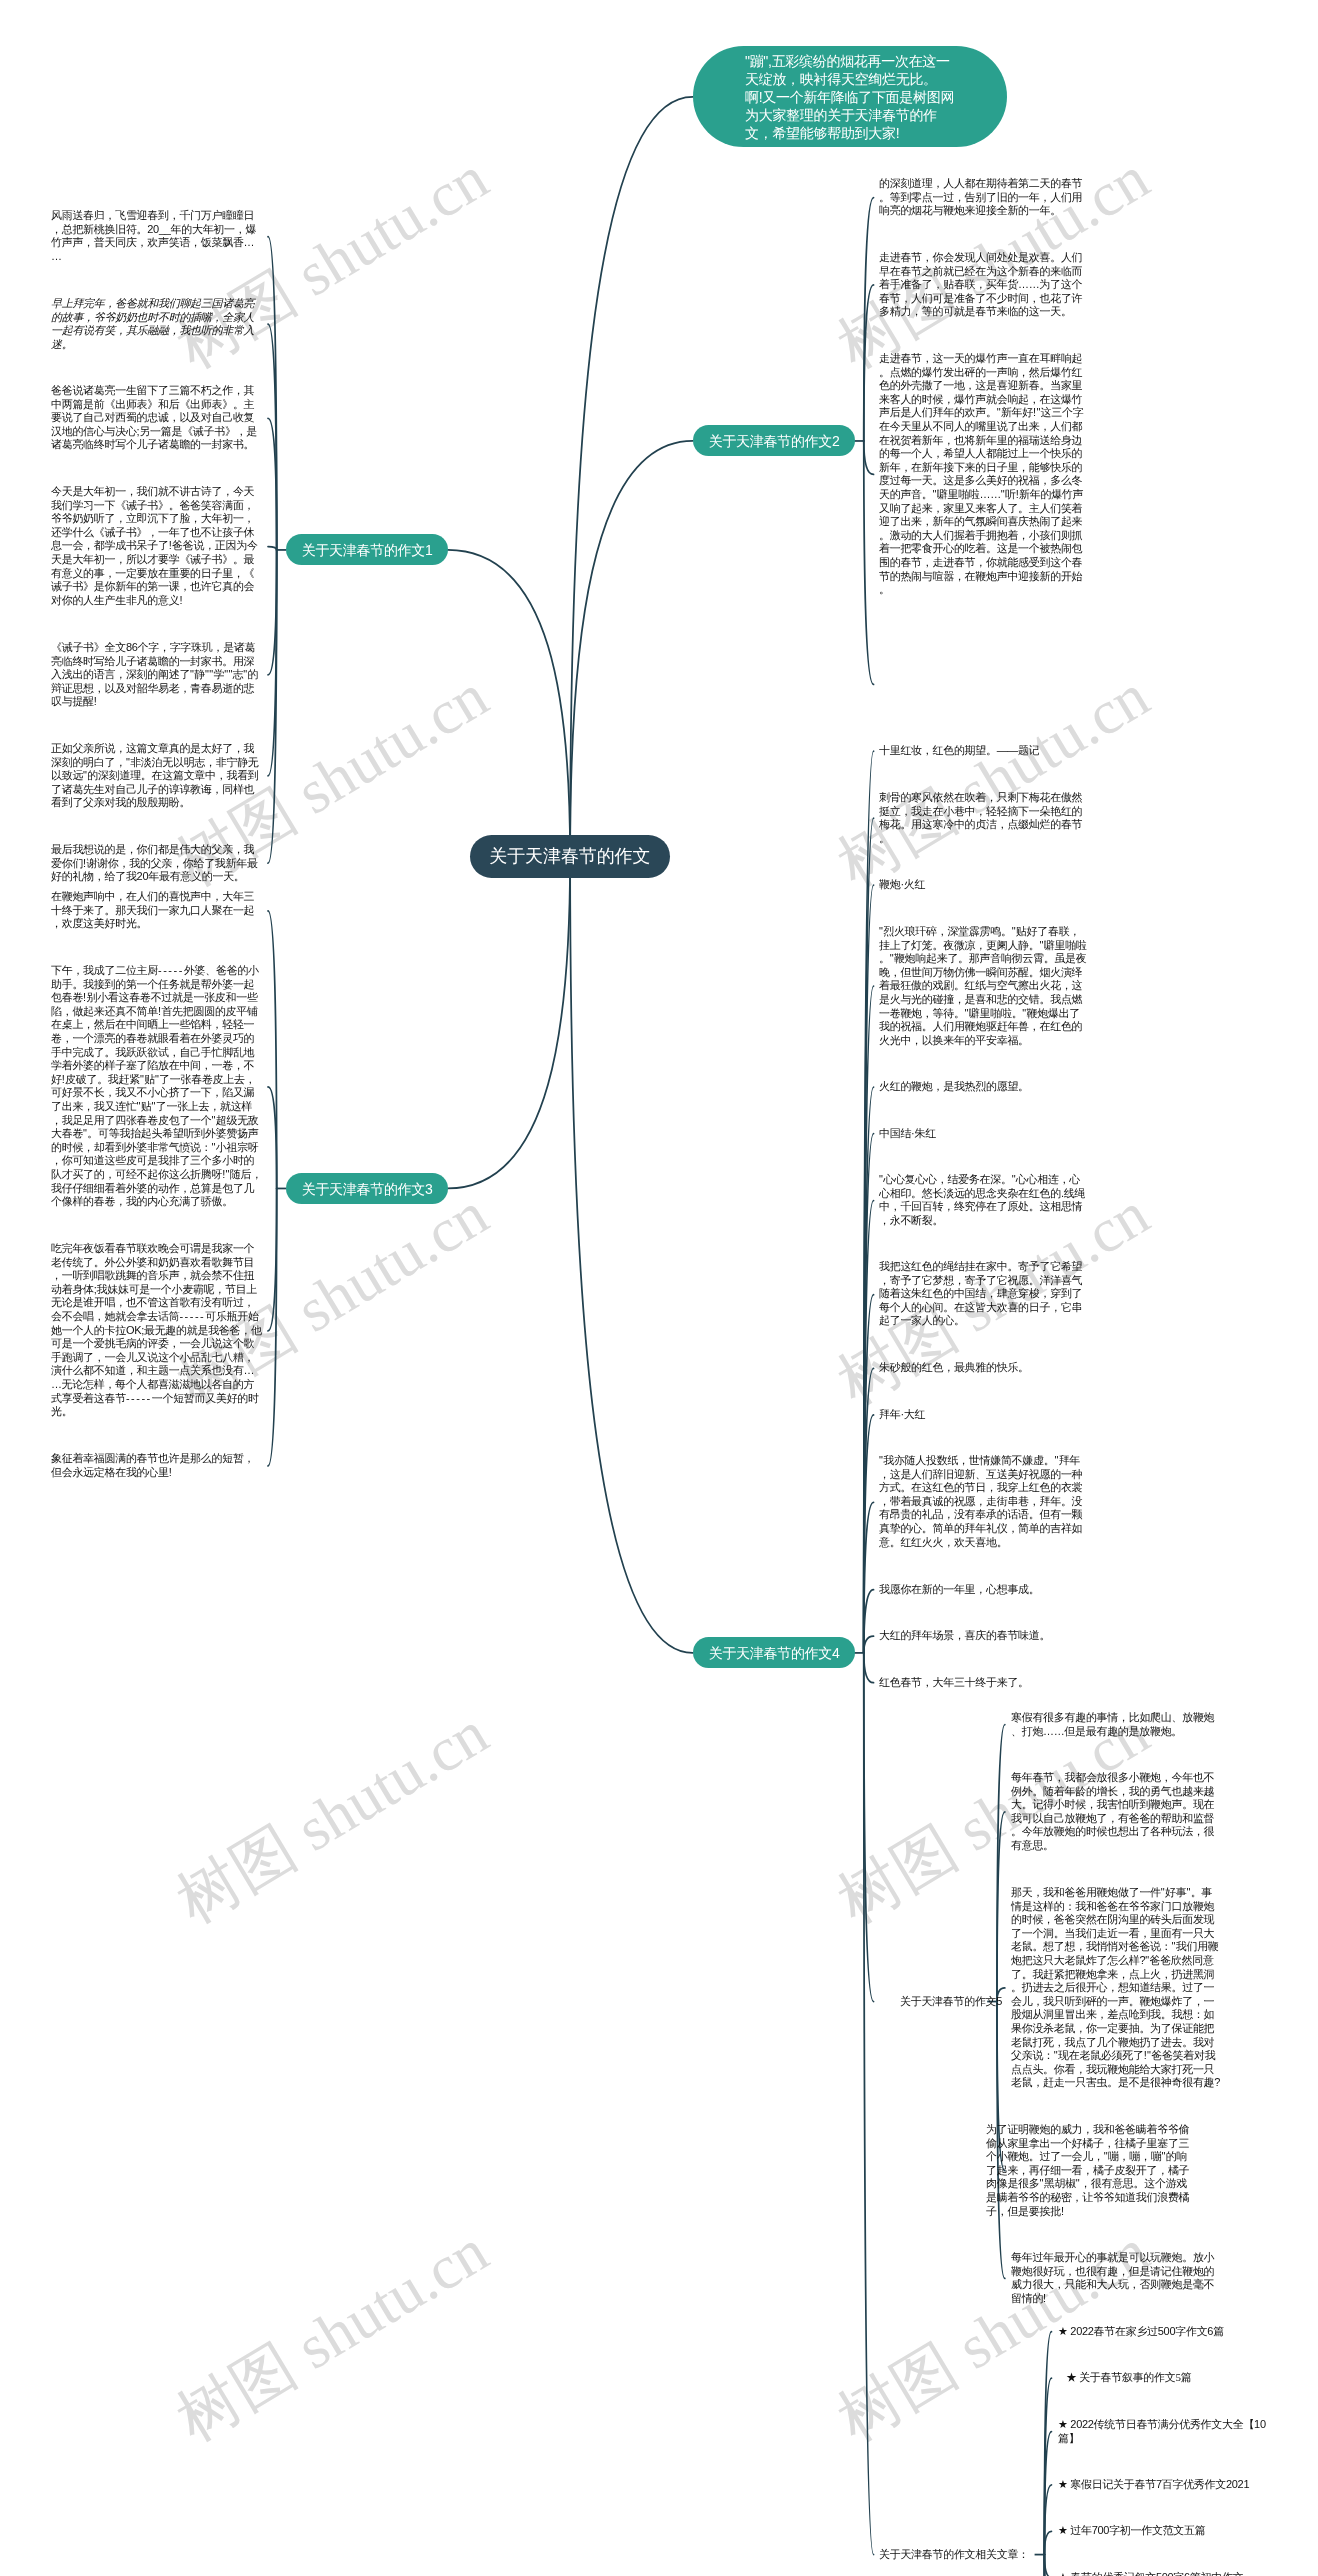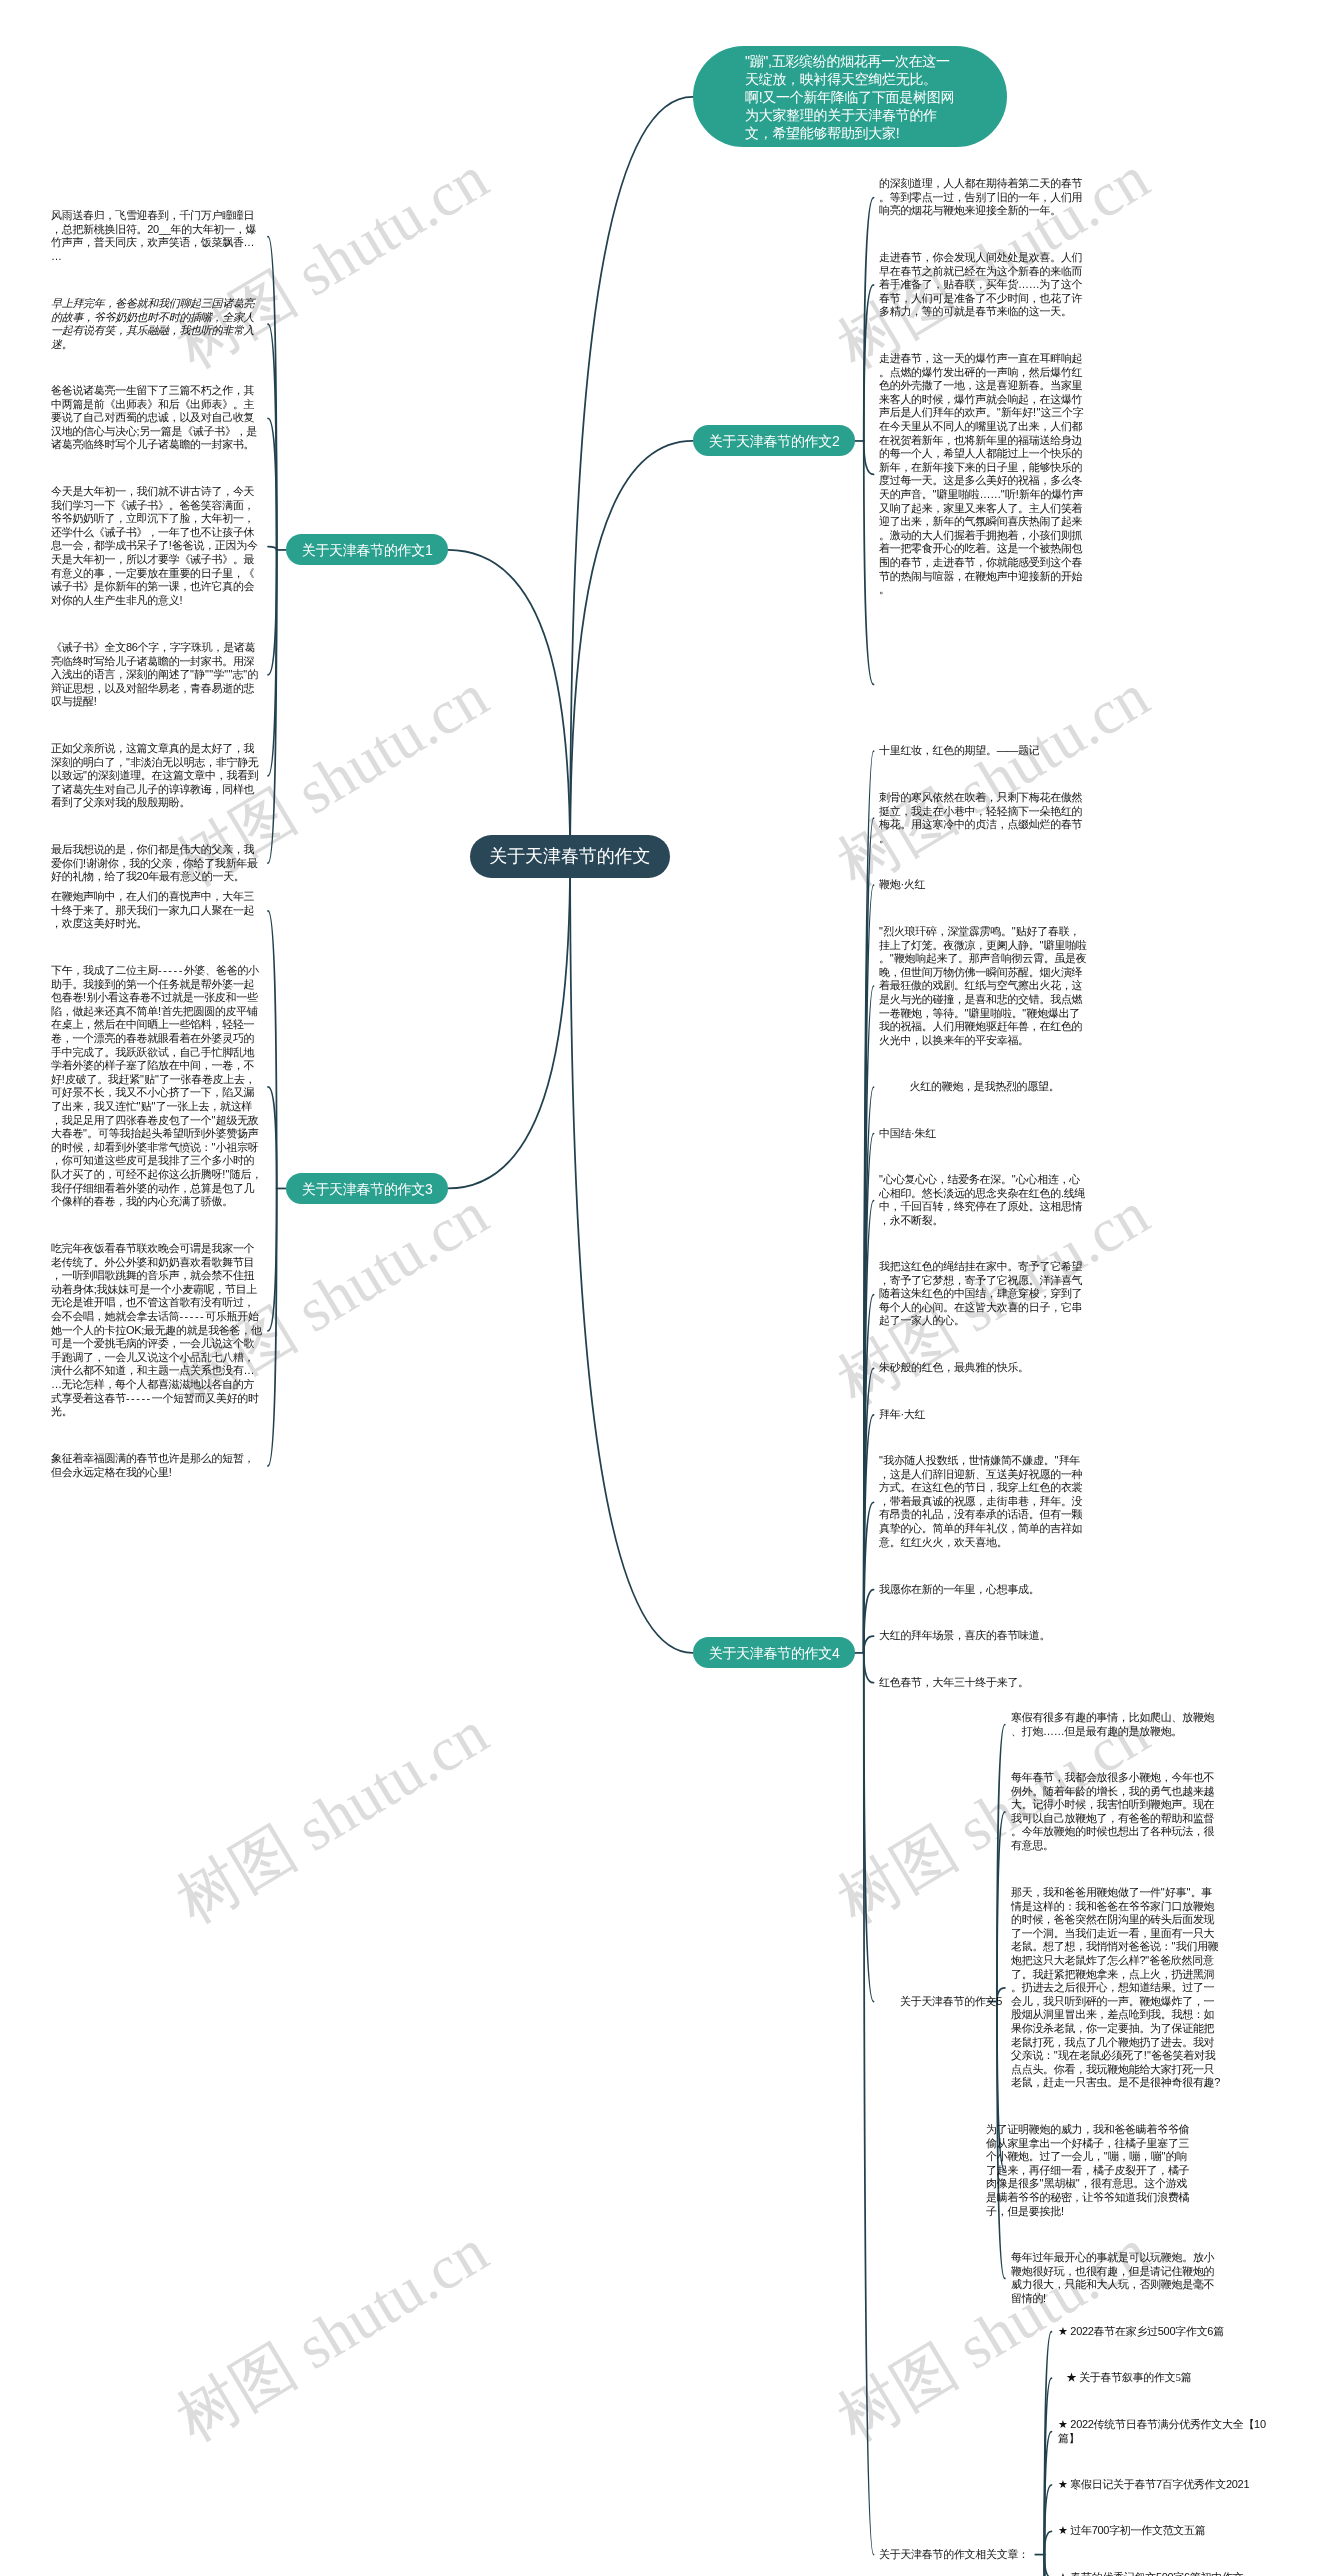--- a/index.html
+++ b/index.html
@@ -119,21 +119,21 @@
       <div class="leaf" style="left: 51px; top: 964px; width: 211px;">下午，我成了二位主厨<i class="ph">-</i><i class="ph">-</i><i class="ph">-</i><i class="ph">-</i><i class="ph">-</i>外婆、爸爸的小助手。我接到的第一个任务就是帮外婆一起包春卷<i class="pw">!</i>别小看这春卷不过就是一张皮和一些陷，做起来还真不简单<i class="pw">!</i>首先把圆圆的皮平铺在桌上，然后在中间晒上一些馅料，轻轻一卷，一个漂亮的春卷就眼看着在外婆灵巧的手中完成了。我跃跃欲试，自己手忙脚乱地学着外婆的样子塞了陷放在中间，一卷，不好<i class="pw">!</i>皮破了。我赶紧<i class="pw">"</i>贴<i class="pw">"</i>了一张春卷皮上去，可好景不长，我又不小心挤了一下，陷又漏了出来，我又连忙<i class="pw">"</i>贴<i class="pw">"</i>了一张上去，就这样，我足足用了四张春卷皮包了一个<i class="pw">"</i>超级无敌大春卷<i class="pw">"</i>。可等我抬起头希望听到外婆赞扬声的时候，却看到外婆非常气愤说：<i class="pw">"</i>小祖宗呀，你可知道这些皮可是我排了三个多小时的队才买了的，可经不起你这么折腾呀<i class="pw">!</i><i class="pw">"</i>随后，我仔仔细细看着外婆的动作，总算是包了几个像样的春卷，我的内心充满了骄傲。</div>
       <div class="leaf" style="left: 51px; top: 1242px; width: 211px;">吃完年夜饭看春节联欢晚会可谓是我家一个老传统了。外公外婆和奶奶喜欢看歌舞节目，一听到唱歌跳舞的音乐声，就会禁不住扭动着身体;我妹妹可是一个小麦霸呢，节目上无论是谁开唱，也不管这首歌有没有听过，会不会唱，她就会拿去话筒<i class="ph">-</i><i class="ph">-</i><i class="ph">-</i><i class="ph">-</i><i class="ph">-</i>可乐瓶开始她一个人的卡拉OK;最无趣的就是我爸爸，他可是一个爱挑毛病的评委，一会儿说这个歌手跑调了，一会儿又说这个小品乱七八糟，演什么都不知道，和主题一点关系也没有<i class="pe">…</i><i class="pe">…</i>无论怎样，每个人都喜滋滋地以各自的方式享受着这春节<i class="ph">-</i><i class="ph">-</i><i class="ph">-</i><i class="ph">-</i><i class="ph">-</i>一个短暂而又美好的时光。</div>
       <div class="leaf" style="left: 51px; top: 1452px; width: 211px;">象征着幸福圆满的春节也许是那么的短暂，但会永远定格在我的心里<i class="pw">!</i></div>
       <div class="leaf" style="left: 879px; top: 177px; width: 211px;">的深刻道理，人人都在期待着第二天的春节。等到零点一过，告别了旧的一年，人们用响亮的烟花与鞭炮来迎接全新的一年。</div>
       <div class="leaf" style="left: 879px; top: 251px; width: 211px;">走进春节，你会发现人间处处是欢喜。人们早在春节之前就已经在为这个新春的来临而着手准备了，贴春联，买年货<i class="pe">…</i><i class="pe">…</i>为了这个春节，人们可是准备了不少时间，也花了许多精力，等的可就是春节来临的这一天。</div>
       <div class="leaf" style="left: 879px; top: 352px; width: 211px;">走进春节，这一天的爆竹声一直在耳畔响起。点燃的爆竹发出砰的一声响，然后爆竹红色的外壳撒了一地，这是喜迎新春。当家里来客人的时候，爆竹声就会响起，在这爆竹声后是人们拜年的欢声。<i class="pw">"</i>新年好<i class="pw">!</i><i class="pw">"</i>这三个字在今天里从不同人的嘴里说了出来，人们都在祝贺着新年，也将新年里的福瑞送给身边的每一个人，希望人人都能过上一个快乐的新年，在新年接下来的日子里，能够快乐的度过每一天。这是多么美好的祝福，多么冬天的声音。<i class="pw">"</i>噼里啪啦<i class="pe">…</i><i class="pe">…</i><i class="pw">"</i>听<i class="pw">!</i>新年的爆竹声又响了起来，家里又来客人了。主人们笑着迎了出来，新年的气氛瞬间喜庆热闹了起来。激动的大人们握着手拥抱着，小孩们则抓着一把零食开心的吃着。这是一个被热闹包围的春节，走进春节，你就能感受到这个春节的热闹与喧嚣，在鞭炮声中迎接新的开始。</div>
       <div class="leaf" style="left: 879px; top: 744px; width: 211px;">十里红妆，红色的期望。<i class="pe">—</i><i class="pe">—</i>题记</div>
       <div class="leaf" style="left: 879px; top: 791px; width: 211px;">刺骨的寒风依然在吹着，只剩下梅花在傲然挺立，我走在小巷中，轻轻摘下一朵艳红的梅花。用这寒冷中的贞洁，点缀灿烂的春节。</div>
       <div class="leaf" style="left: 879px; top: 878px; width: 211px;">鞭炮·火红</div>
       <div class="leaf" style="left: 879px; top: 925px; width: 211px;"><i class="pw">"</i>烈火琅玕碎，深堂霹雳鸣。<i class="pw">"</i>贴好了春联，挂上了灯笼。夜微凉，更阑人静。<i class="pw">"</i>噼里啪啦。<i class="pw">"</i>鞭炮响起来了。那声音响彻云霄。虽是夜晚，但世间万物仿佛一瞬间苏醒。烟火演绎着最狂傲的戏剧。红纸与空气擦出火花，这是火与光的碰撞，是喜和悲的交错。我点燃一卷鞭炮，等待。<i class="pw">"</i>噼里啪啦。<i class="pw">"</i>鞭炮爆出了我的祝福。人们用鞭炮驱赶年兽，在红色的火光中，以换来年的平安幸福。</div>
-      <div class="leaf" style="left: 879px; top: 1080px; width: 211px; text-align: center;">火红的鞭炮，是我热烈的愿望。</div>
+      <div class="leaf" style="left: 879px; top: 1080px; width: 211px;">火红的鞭炮，是我热烈的愿望。</div>
       <div class="leaf" style="left: 879px; top: 1127px; width: 211px;">中国结·朱红</div>
       <div class="leaf" style="left: 879px; top: 1173px; width: 211px;"><i class="pw">"</i>心心复心心，结爱务在深。<i class="pw">"</i>心心相连，心心相印。悠长淡远的思念夹杂在红色的.线绳中，千回百转，终究停在了原处。这相思情，永不断裂。</div>
       <div class="leaf" style="left: 879px; top: 1260px; width: 211px;">我把这红色的绳结挂在家中。寄予了它希望，寄予了它梦想，寄予了它祝愿。洋洋喜气随着这朱红色的中国结，肆意穿梭，穿到了每个人的心间。在这皆大欢喜的日子，它串起了一家人的心。</div>
       <div class="leaf" style="left: 879px; top: 1361px; width: 211px;">朱砂般的红色，最典雅的快乐。</div>
       <div class="leaf" style="left: 879px; top: 1408px; width: 211px;">拜年·大红</div>
       <div class="leaf" style="left: 879px; top: 1454px; width: 211px;"><i class="pw">"</i>我亦随人投数纸，世情嫌简不嫌虚。<i class="pw">"</i>拜年，这是人们辞旧迎新、互送美好祝愿的一种方式。在这红色的节日，我穿上红色的衣裳，带着最真诚的祝愿，走街串巷，拜年。没有昂贵的礼品，没有奉承的话语。但有一颗真挚的心。简单的拜年礼仪，简单的吉祥如意。红红火火，欢天喜地。</div>
       <div class="leaf" style="left: 879px; top: 1583px; width: 211px;">我愿你在新的一年里，心想事成。</div>
       <div class="leaf" style="left: 879px; top: 1629px; width: 211px;">大红的拜年场景，喜庆的春节味道。</div>
       <div class="leaf" style="left: 879px; top: 1676px; width: 211px;">红色春节，大年三十终于来了。</div>
       <div class="leaf" style="left: 1011px; top: 1711px; width: 211px;">寒假有很多有趣的事情，比如爬山、放鞭炮、打炮<i class="pe">…</i><i class="pe">…</i>但是最有趣的是放鞭炮。</div>

